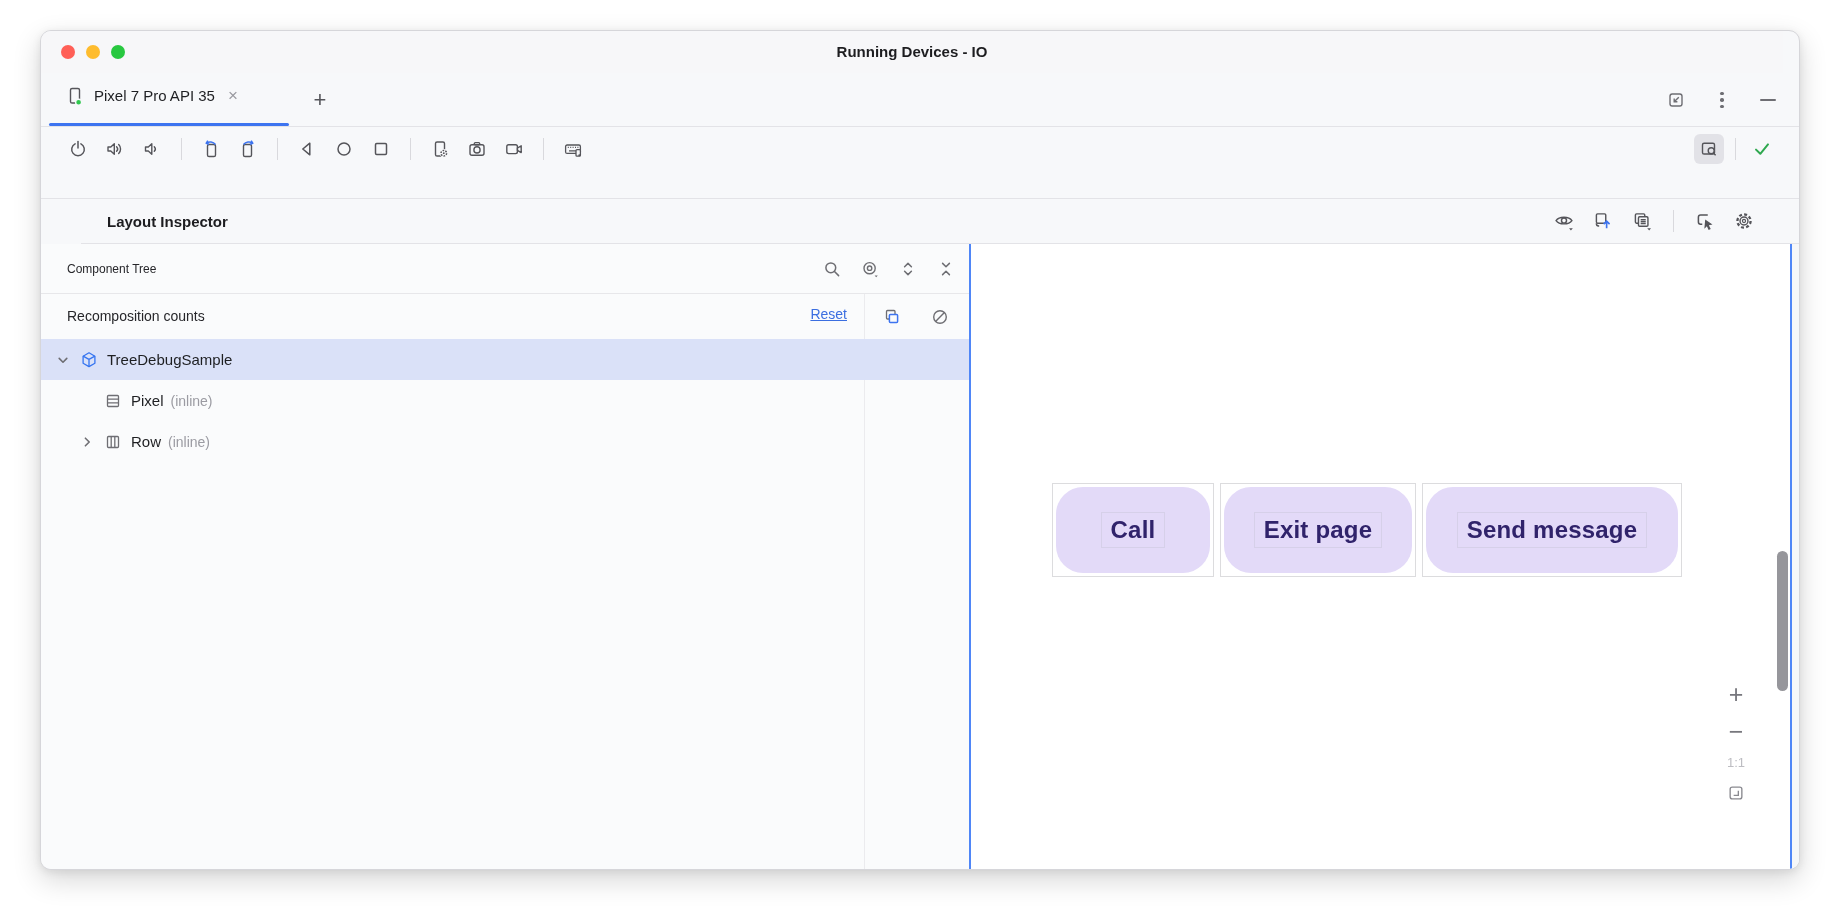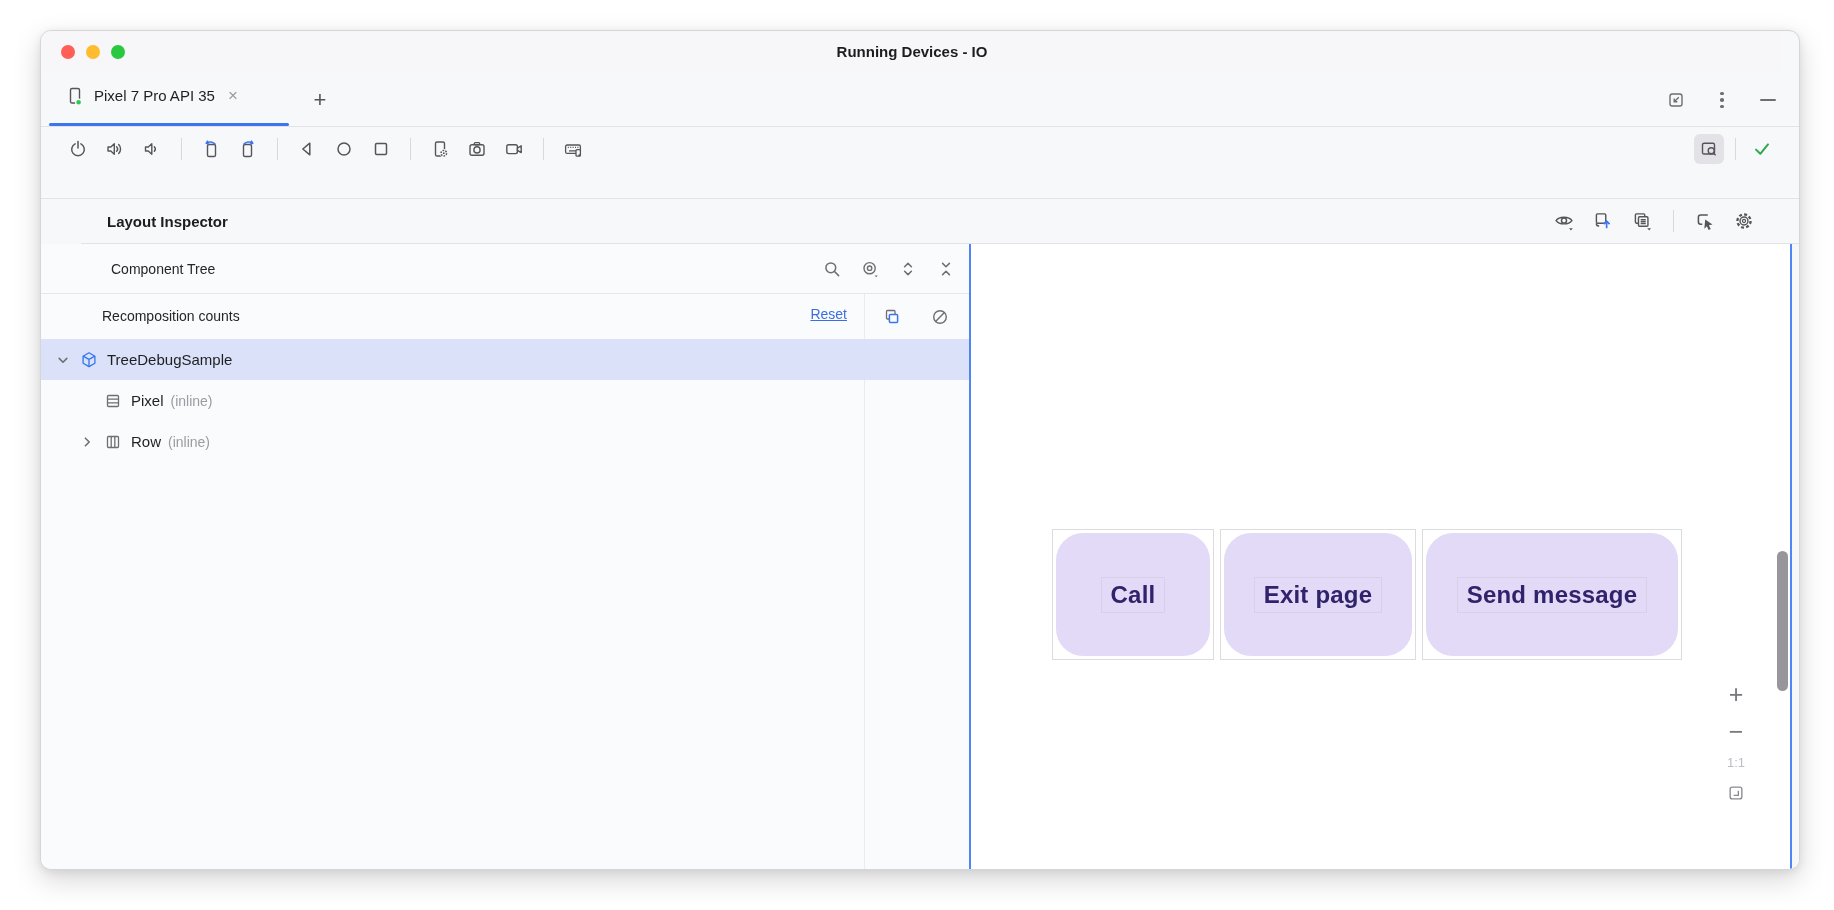--- a/index.html
+++ b/index.html
@@ -44,40 +44,40 @@
 
   
   .left-panel { position:absolute; left:0; top:213px; width:928px; bottom:0; background:#fafbfc; }
   .splitter { position:absolute; left:928px; top:213px; width:2px; bottom:0; background:#4f86f7; }
   .right-panel { position:absolute; left:930px; top:213px; right:0; bottom:0; background:#ffffff; }
   .right-blue { position:absolute; left:819px; top:0; width:2px; bottom:0; background:#4f86f7; }
   .right-edge { position:absolute; left:821px; top:0; right:0; bottom:0; background:#f6f7f9; }
 
   
   .ct-header { position:absolute; left:0; top:0; right:0; height:50px; border-bottom:1px solid #e7e7ea; }
-  .ct-title { position:absolute; left:26px; top:0; height:50px; line-height:50px; font-size:14px; color:#26262a;margin-left:44px; }
+  .ct-title { position:absolute; left:26px; top:0; height:50px; line-height:50px; font-size:12px; color:#26262a; }
   .ct-icons { position:absolute; right:8px; top:10px; display:flex; align-items:center; gap:8px; }
   .recomp-row { position:absolute; left:0; top:50px; right:0; height:45px; }
-  .recomp-label { position:absolute; left:26px; top:0; height:45px; line-height:45px; font-size:14px; color:#26262a;margin-left:35px; }
+  .recomp-label { position:absolute; left:26px; top:0; height:45px; line-height:45px; font-size:14px; color:#26262a; }
   .reset-link { position:absolute; right:122px; top:12px; font-size:14px; color:#3b6ee0; text-decoration:underline; }
   .recomp-ic1 { position:absolute; left:836px; top:8px; }
   .recomp-ic2 { position:absolute; left:884px; top:8px; }
   .col-sep { position:absolute; left:823px; top:50px; bottom:0; width:1px; background:#ebebee; }
 
   .tree { position:absolute; left:0; top:95px; right:0; }
   .tree-row { height:41px; display:flex; align-items:center; font-size:15px; color:#1e1f22; }
   .tree-row.selected { background:#dae1f8; }
   .tw { display:flex; align-items:center; justify-content:center; width:20px; height:20px; flex:none; }
   .node-label { font-weight:500; margin-left:8px; white-space:nowrap; }
   .node-suffix { margin-left:7px; font-size:14px; color:#9b9ba2; }
   .sp12{width:12px;flex:none}.sp36{width:36px;flex:none}.sp62{width:62px;flex:none}.sp6{width:6px;flex:none}
 
   
   .bounds-row { position:absolute; left:81px; top:239px; display:flex; gap:6px; }
-  .bounds-cell { border:1px solid #dcdcde; height:131px; display:flex;margin-top:46px; }
+  .bounds-cell { border:1px solid #dcdcde; height:94px; display:flex; }
   .w1{width:162px}.w2{width:260px}.w3{width:196px}
   .mbtn { flex:1; margin:3px; background:#e3daf8; border-radius:27px; display:flex; align-items:center; justify-content:center; }
   .mbtn-label { border:1px solid #d6d0e9; padding:3px 9px; font-size:24px; font-weight:600; color:#30236b; letter-spacing:.2px; white-space:nowrap; }
 
   
   .zoom-stack { position:absolute; left:748px; top:437px; width:34px; display:flex; flex-direction:column; align-items:center; gap:11px; }
   .zbtn { font-size:25px; font-weight:300; color:#77777d; line-height:26px; height:26px; }
   .zscale { font-size:13px; color:#bdbdc2; }
   .scroll-thumb { position:absolute; left:806px; top:307px; width:11px; height:140px; background:#96969b; border-radius:6px; }
 

